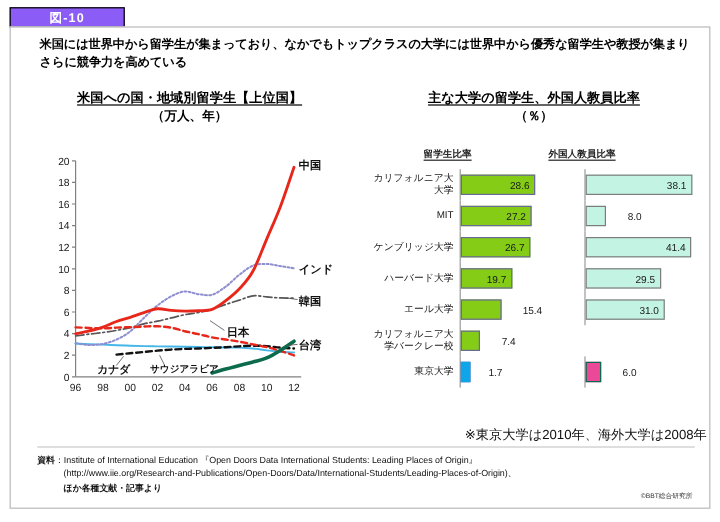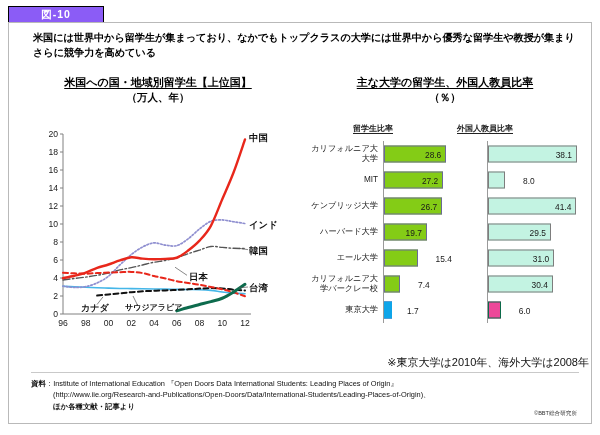--- a/index.html
+++ b/index.html
@@ -303,25 +303,20 @@
             </div>
           </div>
           <div class="brow">
             <div class="uni">カリフォルニア大
 学バークレー校</div>
             <div class="track">
               <div class="bar purple" style="width: 16.1156px;">
                 <span class="val outside">7.4</span>
               </div>
             </div>
-            <div class="track second">
-              <div class="bar mint" style="width: 64.8533px;">
-                <span class="val">30.4</span>
-              </div>
-            </div>
           </div>
           <div class="brow">
             <div class="uni">東京大学</div>
             <div class="track">
               <div class="bar navy" style="width: 4px;">
                 <span class="val outside">1.7</span>
               </div>
             </div>
             <div class="track second">
               <div class="bar dgreen" style="width: 12.8px;">

